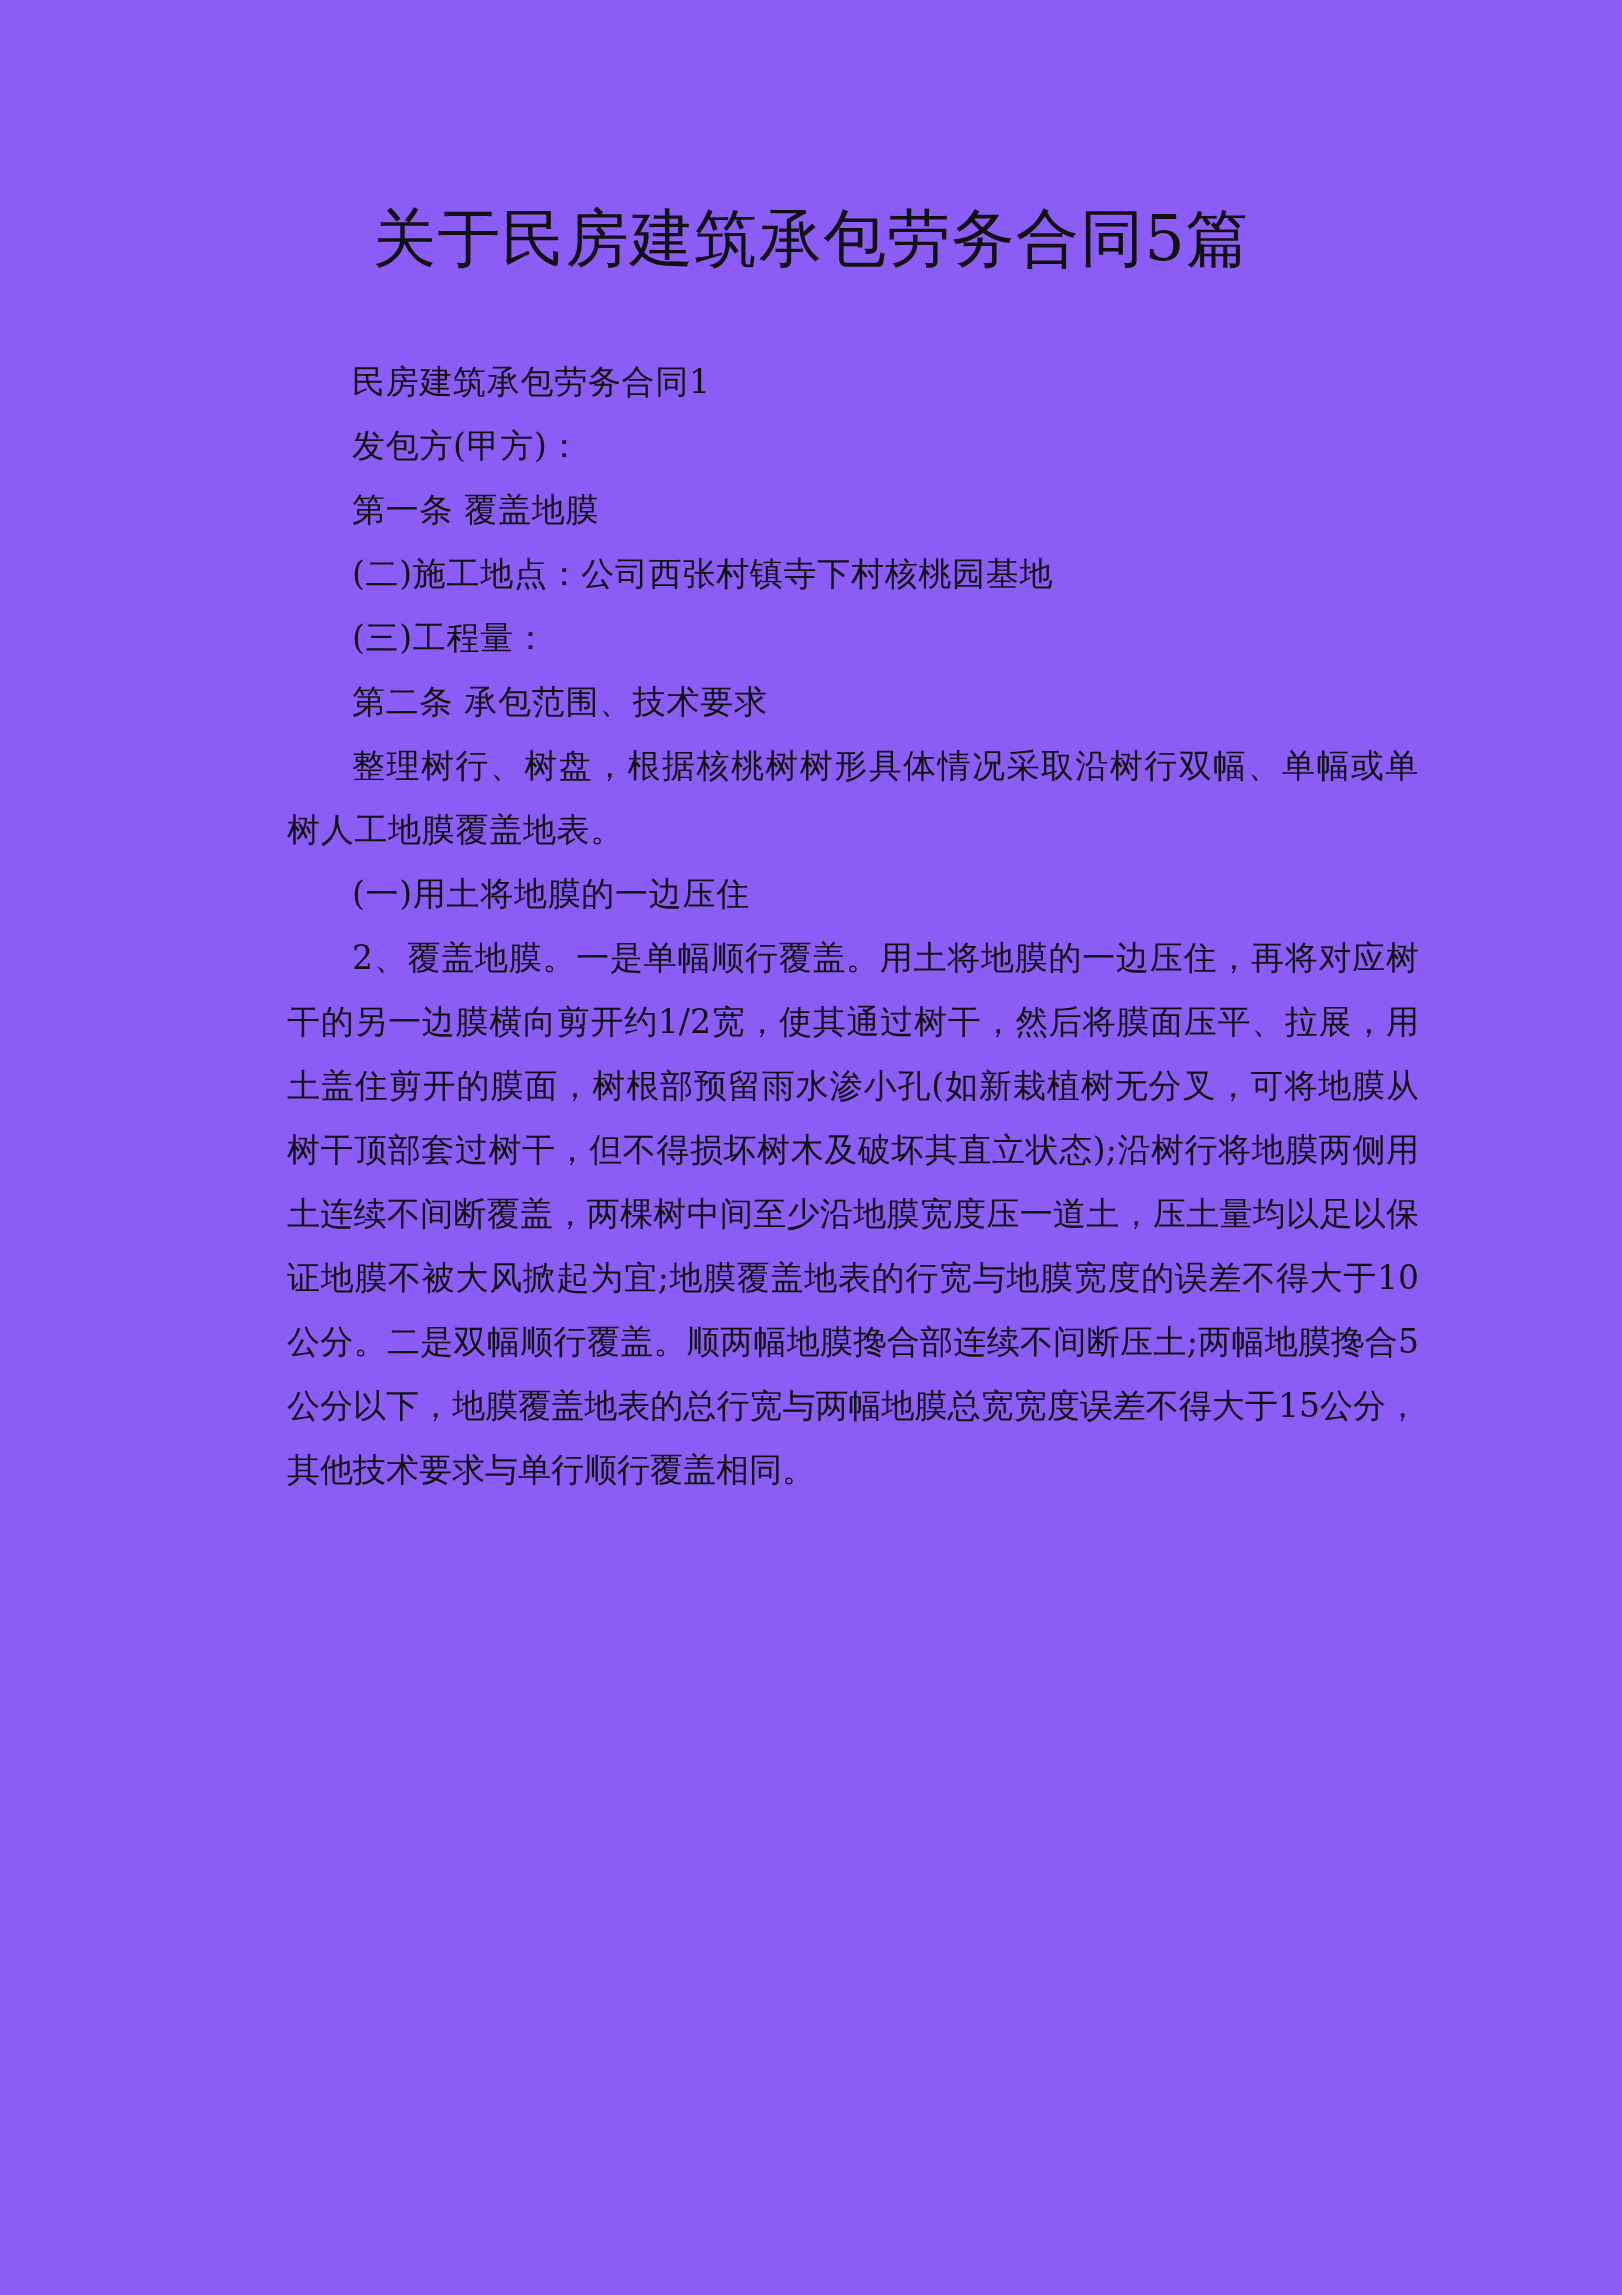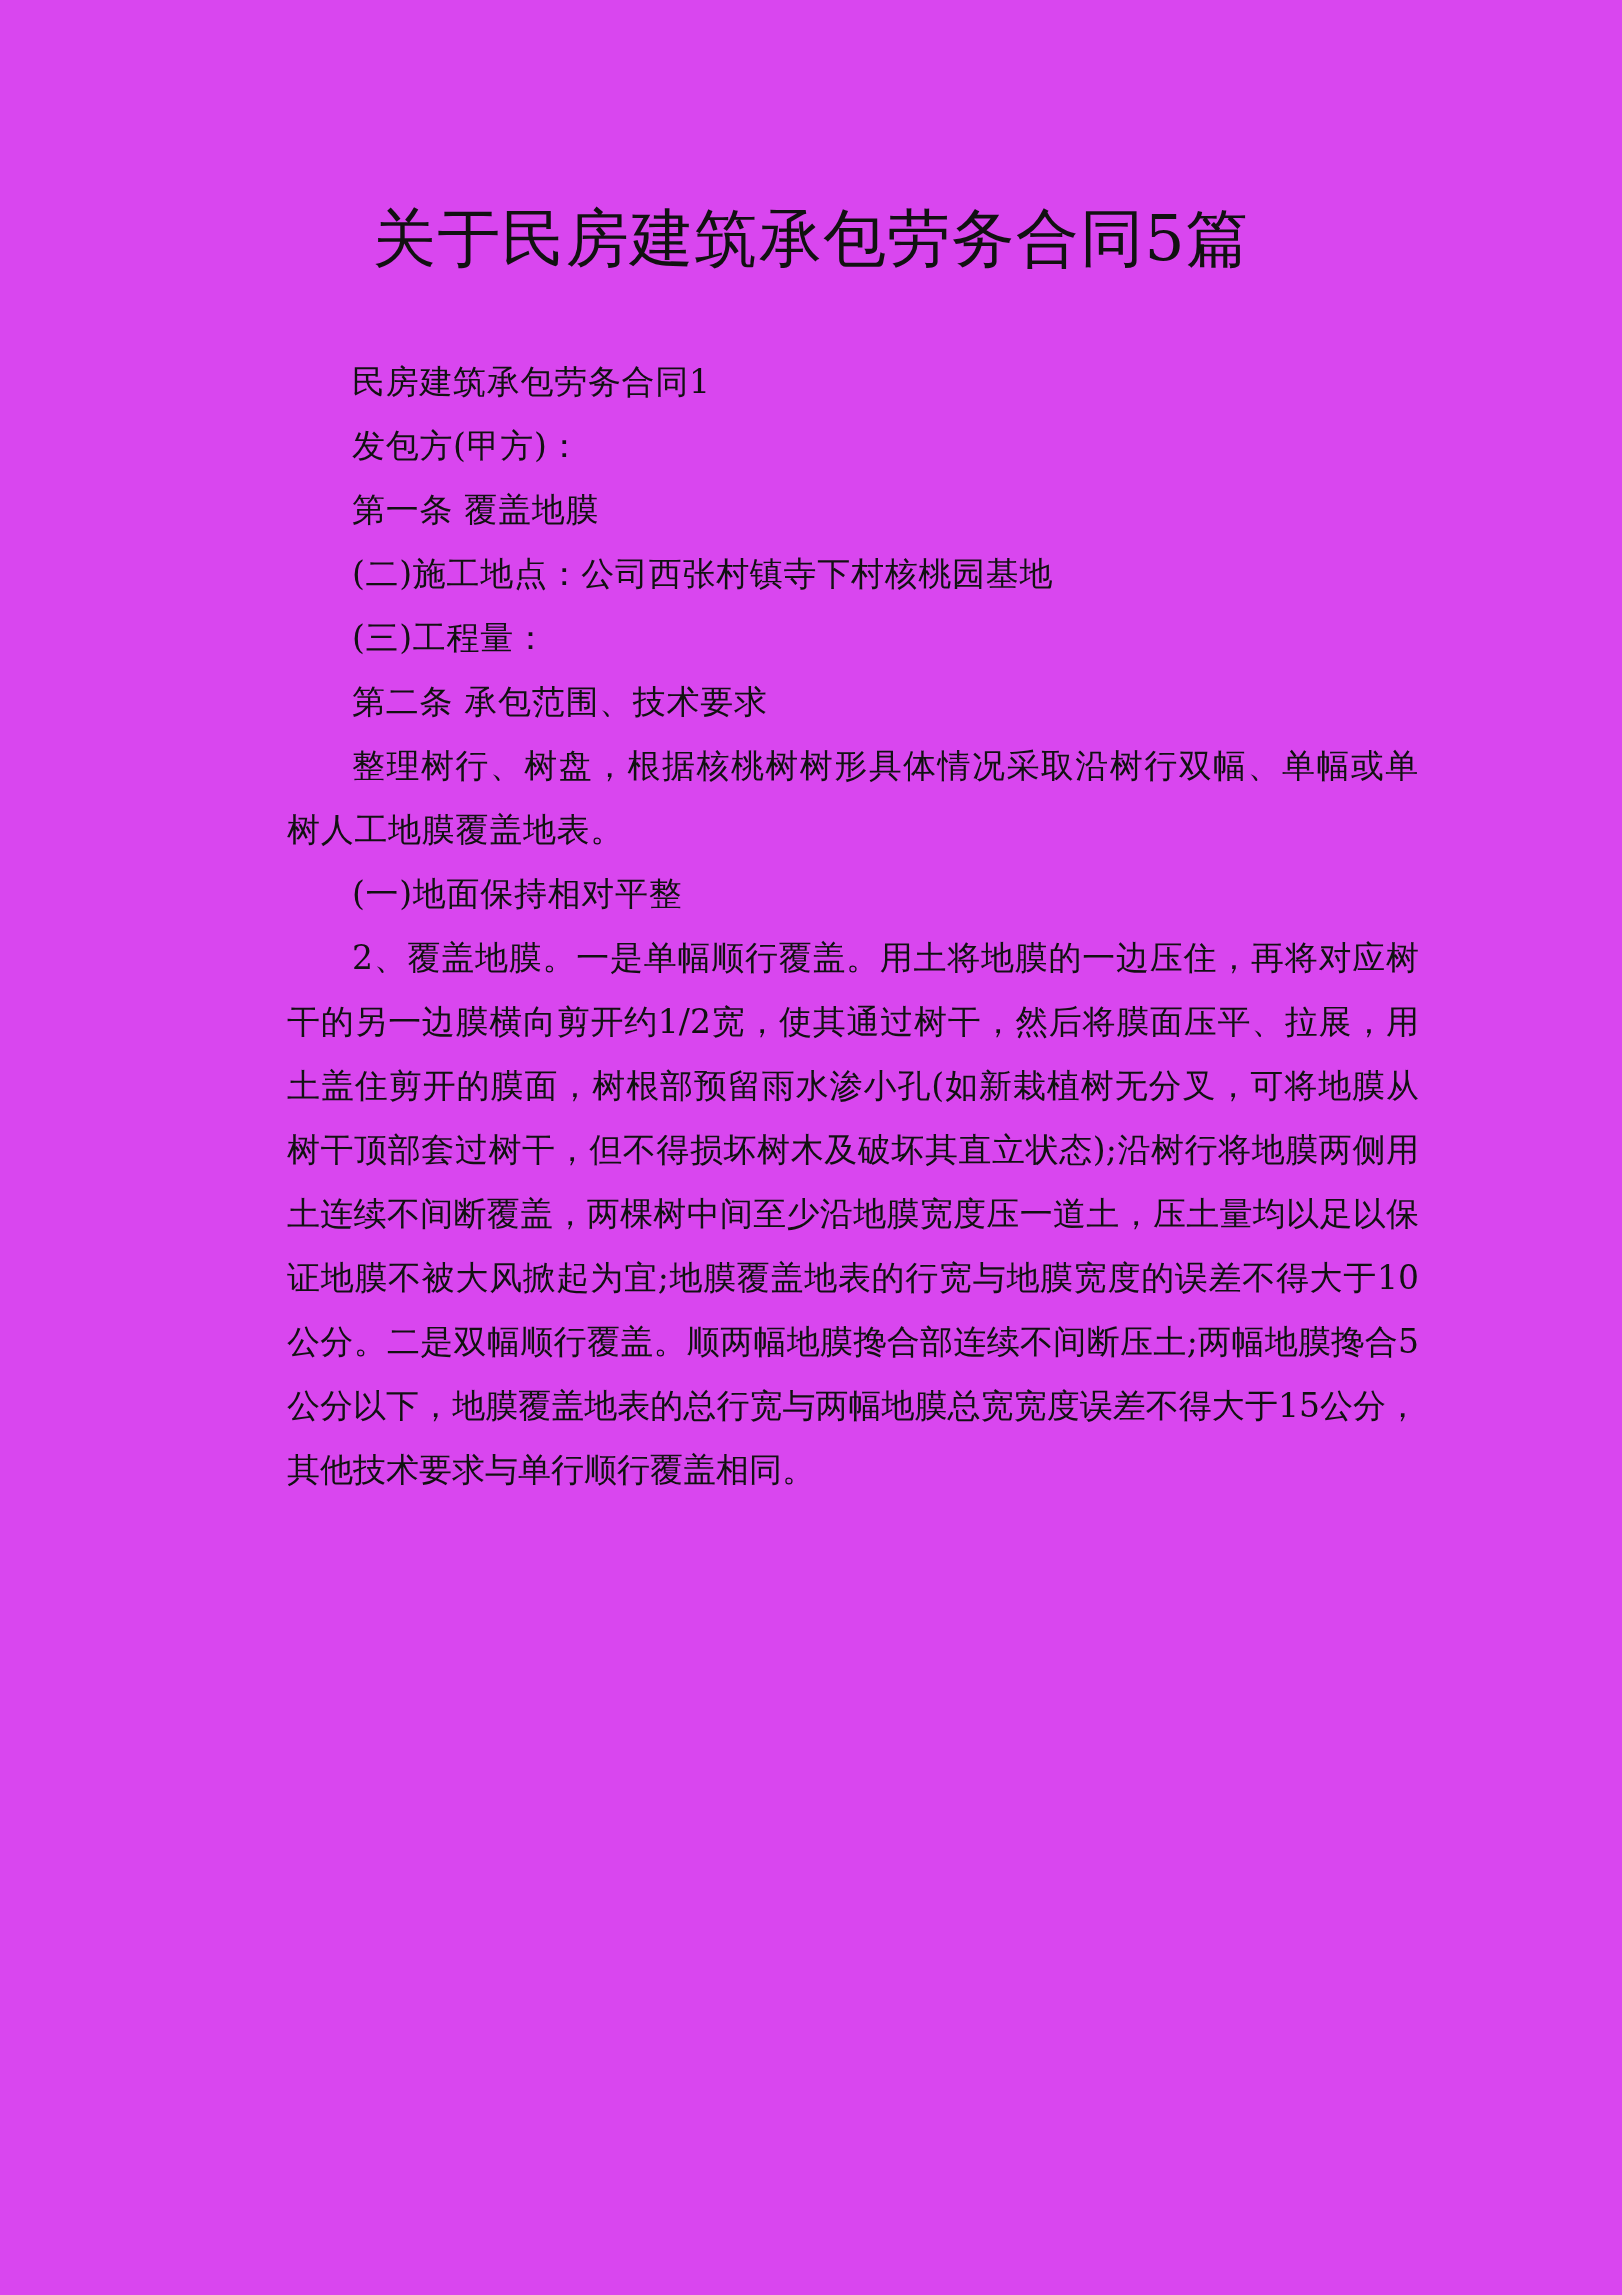--- a/index.html
+++ b/index.html
@@ -13,21 +13,21 @@
     position: relative;
     overflow: hidden;
     font-family: "DejaVu Serif", "Liberation Serif", serif;
     color: #111;
   }
   .page {
     position: absolute;
     left: 0; top: 0;
     width: 1623px;
     height: 2295px;
-    background: #d946ef;
+    background: #8b5cf6;
   }
   .title {
     position: absolute;
     top: 196px;
     left: 0;
     width: 1623px;
     text-align: center;
     font-size: 63px;
     line-height: 85px;
     letter-spacing: 1.3px;
@@ -58,17 +58,17 @@
   <h1 class="title">关于民房建筑承包劳务合同5篇</h1>
 
   <div class="body">
     <p class="para">民房建筑承包劳务合同1</p>
     <p class="para">发包方(甲方)：</p>
     <p class="para">第一条 覆盖地膜</p>
     <p class="para">(二)施工地点：公司西张村镇寺下村核桃园基地</p>
     <p class="para">(三)工程量：</p>
     <p class="para">第二条 承包范围、技术要求</p>
     <p class="para">整理树行、树盘，根据核桃树树形具体情况采取沿树行双幅、单幅或单树人工地膜覆盖地表。</p>
-    <p class="para">(一)地面保持相对平整</p>
+    <p class="para">(一)用土将地膜的一边压住</p>
     <p class="para tight">2、覆盖地膜。一是单幅顺行覆盖。用土将地膜的一边压住，再将对应树干的另一边膜横向剪开约1/2宽，使其通过树干，然后将膜面压平、拉展，用土盖住剪开的膜面，树根部预留雨水渗小孔(如新栽植树无分叉，可将地膜从树干顶部套过树干，但不得损坏树木及破坏其直立状态);沿树行将地膜两侧用土连续不间断覆盖，两棵树中间至少沿地膜宽度压一道土，压土量均以足以保证地膜不被大风掀起为宜;地膜覆盖地表的行宽与地膜宽度的误差不得大于10公分。二是双幅顺行覆盖。顺两幅地膜搀合部连续不间断压土;两幅地膜搀合5公分以下，地膜覆盖地表的总行宽与两幅地膜总宽宽度误差不得大于15公分，其他技术要求与单行顺行覆盖相同。</p>
   </div>
 </div>
 
 
 </body></html>

